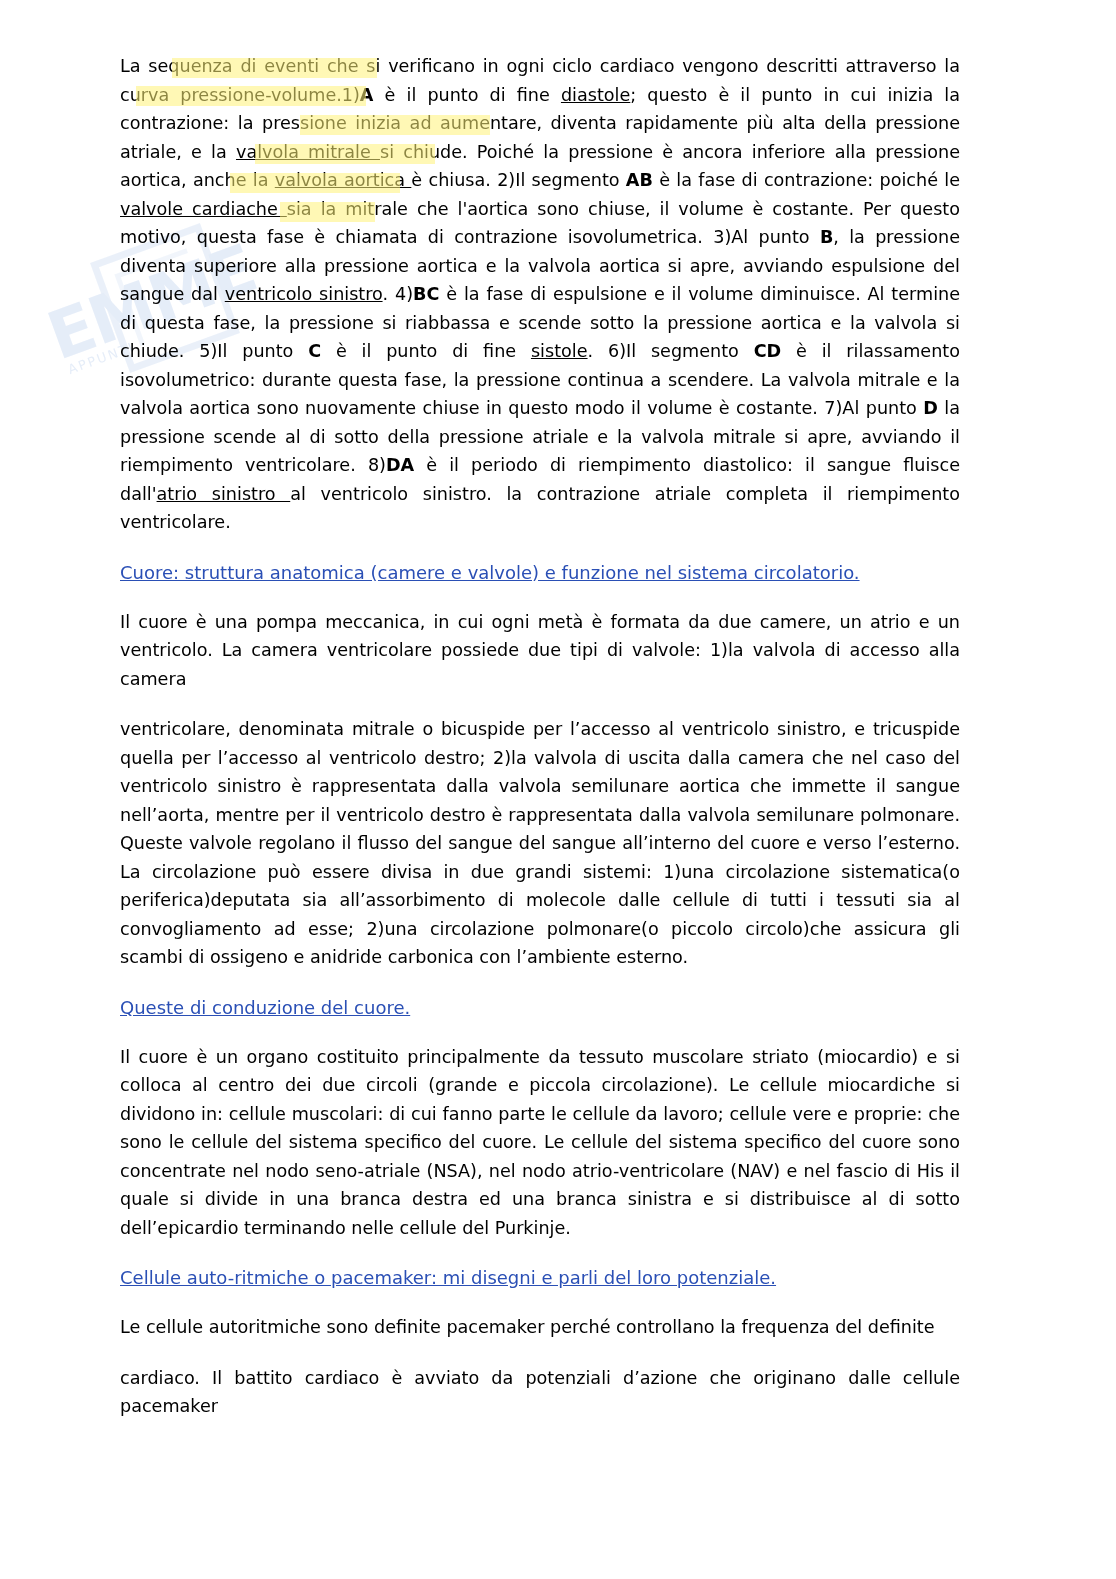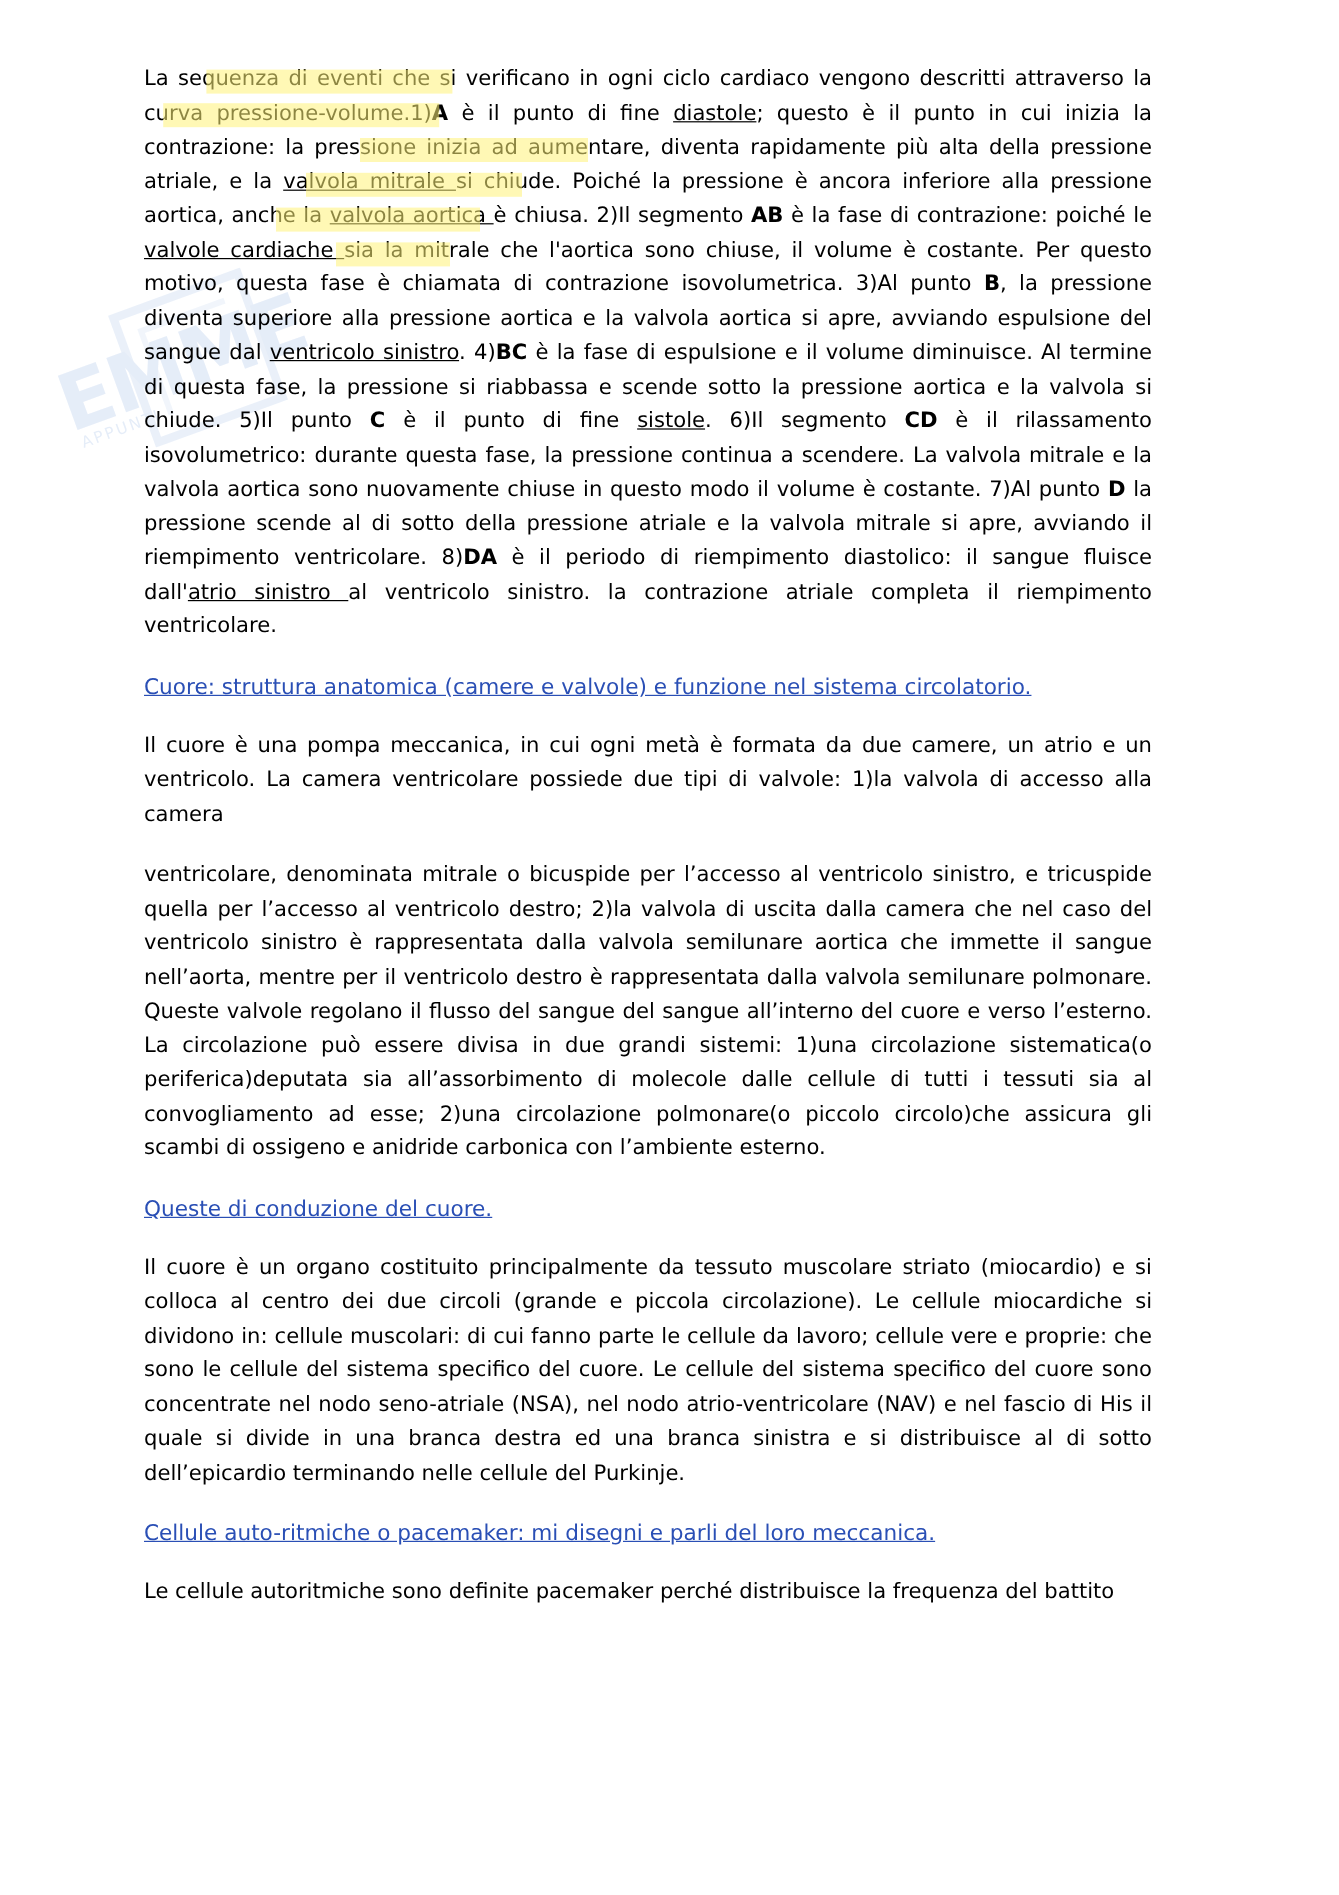--- a/index.html
+++ b/index.html
@@ -121,24 +121,25 @@
     <p class="heading-link">Cuore: struttura anatomica (camere e valvole) e funzione nel sistema circolatorio.</p>
 
     <p class="body-para">Il cuore è una pompa meccanica, in cui ogni metà è formata da due camere, un atrio e un  ventricolo. La camera ventricolare possiede due tipi di valvole: 1)la valvola di accesso alla camera</p>
 
     <p class="body-para">ventricolare, denominata mitrale o bicuspide per l’accesso al ventricolo sinistro, e tricuspide quella  per l’accesso al ventricolo destro; 2)la valvola di uscita dalla camera che nel caso del ventricolo  sinistro è rappresentata dalla valvola semilunare aortica che immette il sangue nell’aorta, mentre  per il ventricolo destro è rappresentata dalla valvola semilunare polmonare. Queste valvole regolano il flusso del sangue del sangue all’interno del cuore e verso l’esterno. La circolazione può  essere divisa in due grandi sistemi: 1)una circolazione sistematica(o periferica)deputata sia  all’assorbimento di molecole dalle cellule di tutti i tessuti sia al convogliamento ad esse; 2)una  circolazione polmonare(o piccolo circolo)che assicura gli scambi di ossigeno e anidride carbonica  con l’ambiente esterno.</p>
 
     <p class="heading-link">Queste di conduzione del cuore.</p>
 
     <p class="body-para">Il cuore è un organo costituito principalmente da tessuto muscolare striato (miocardio) e si colloca  al centro dei due circoli (grande e piccola circolazione). Le cellule miocardiche si dividono in:  cellule muscolari: di cui fanno parte le cellule da lavoro; cellule vere e proprie: che sono le cellule  del sistema specifico del cuore. Le cellule del sistema specifico del cuore sono concentrate nel  nodo seno-atriale (NSA), nel nodo atrio-ventricolare (NAV) e nel fascio di His il quale si divide in  una branca destra ed una branca sinistra e si distribuisce al di sotto dell’epicardio terminando  nelle cellule del Purkinje.</p>
 
-    <p class="heading-link">Cellule auto-ritmiche o pacemaker: mi disegni e parli del loro meccanica.</p>
+    <p class="heading-link">Cellule auto-ritmiche o pacemaker: mi disegni e parli del loro potenziale.</p>
 
-    <p class="body-para">Le cellule autoritmiche sono definite pacemaker perché distribuisce la frequenza del battito</p>
+    <p class="body-para">Le cellule autoritmiche sono definite pacemaker perché controllano la frequenza del definite</p>
 
+    <p class="body-para">cardiaco. Il battito cardiaco è avviato da potenziali d’azione che originano dalle cellule pacemaker</p>
 
 
   </div>
 
   <div class="marker" style="left:172px; top:58px; width:205px; height:20px;"></div>
   <div class="marker" style="left:136px; top:86px; width:230px; height:20px;"></div>
   <div class="marker" style="left:300px; top:115px; width:190px; height:20px;"></div>
   <div class="marker" style="left:255px; top:144px; width:180px; height:20px;"></div>
   <div class="marker" style="left:230px; top:173px; width:170px; height:20px;"></div>
   <div class="marker" style="left:280px; top:202px; width:95px; height:20px;"></div>

